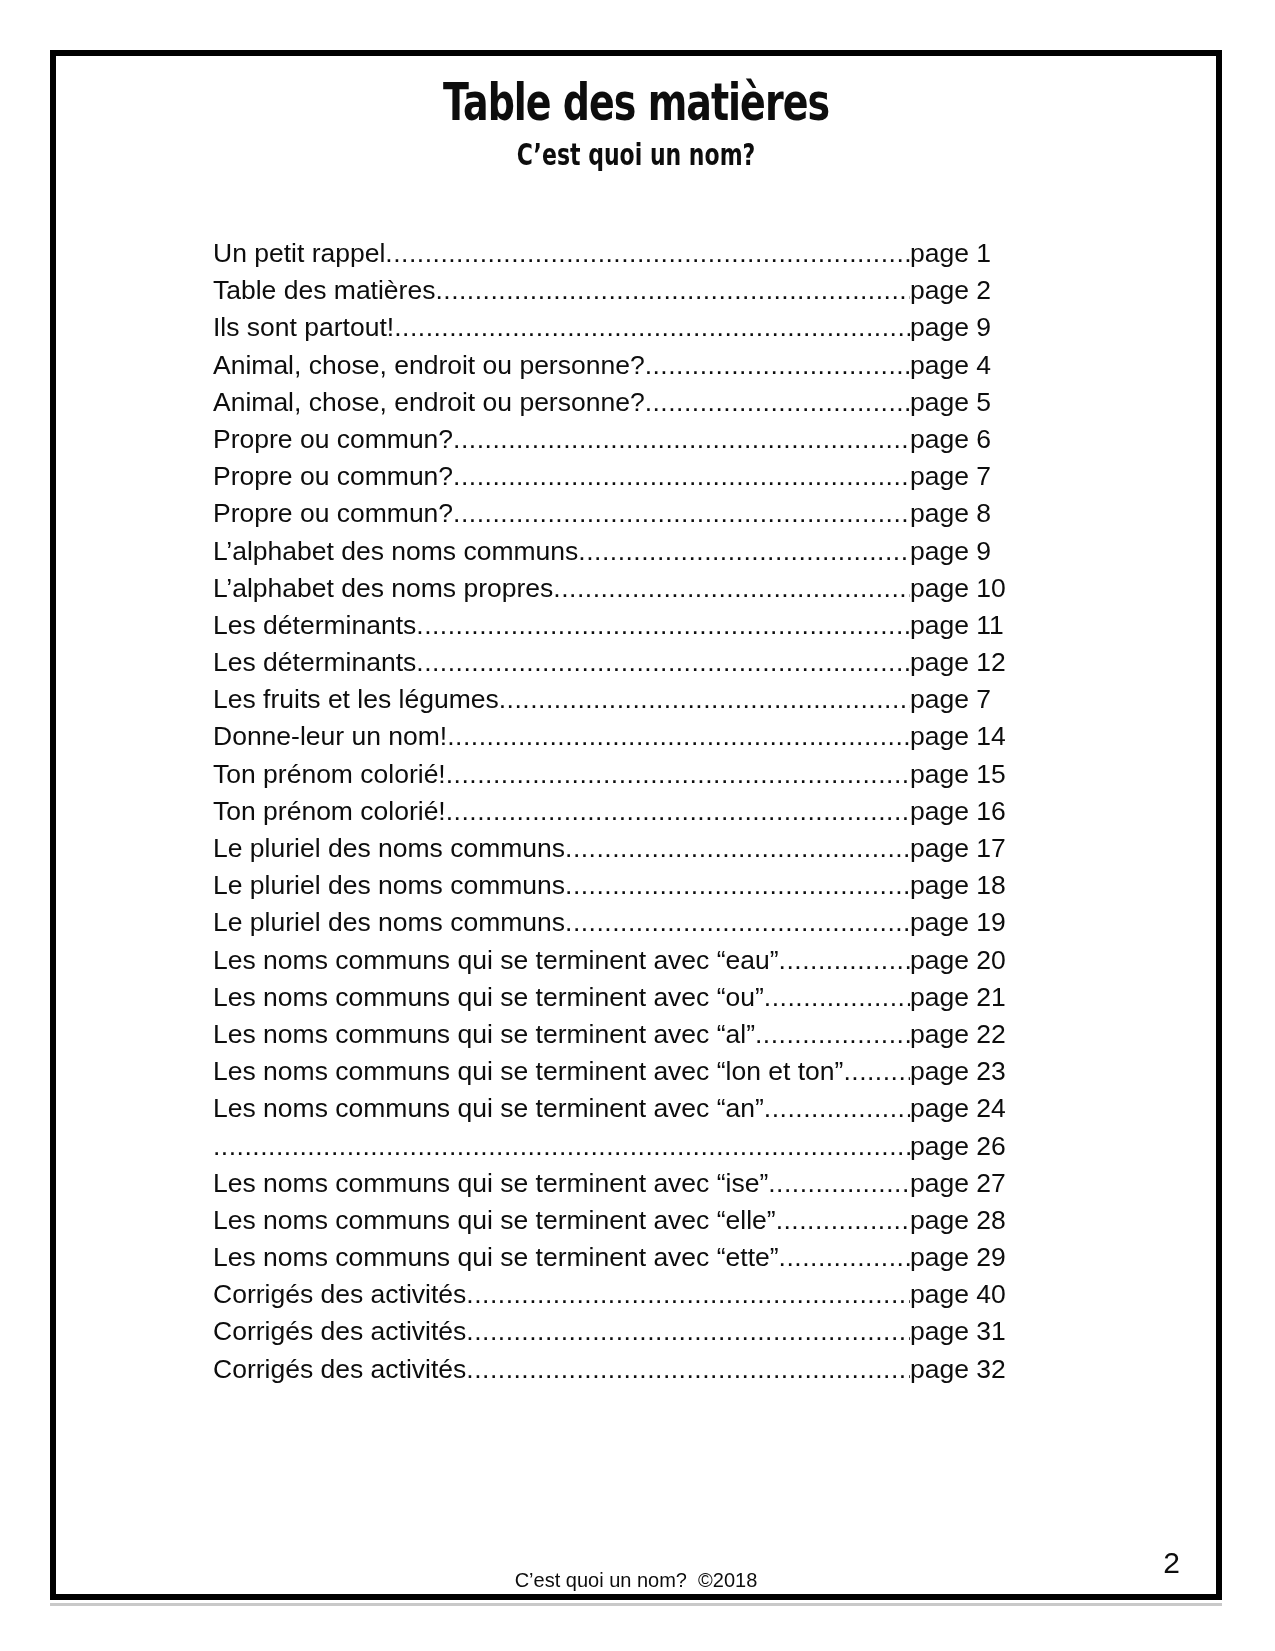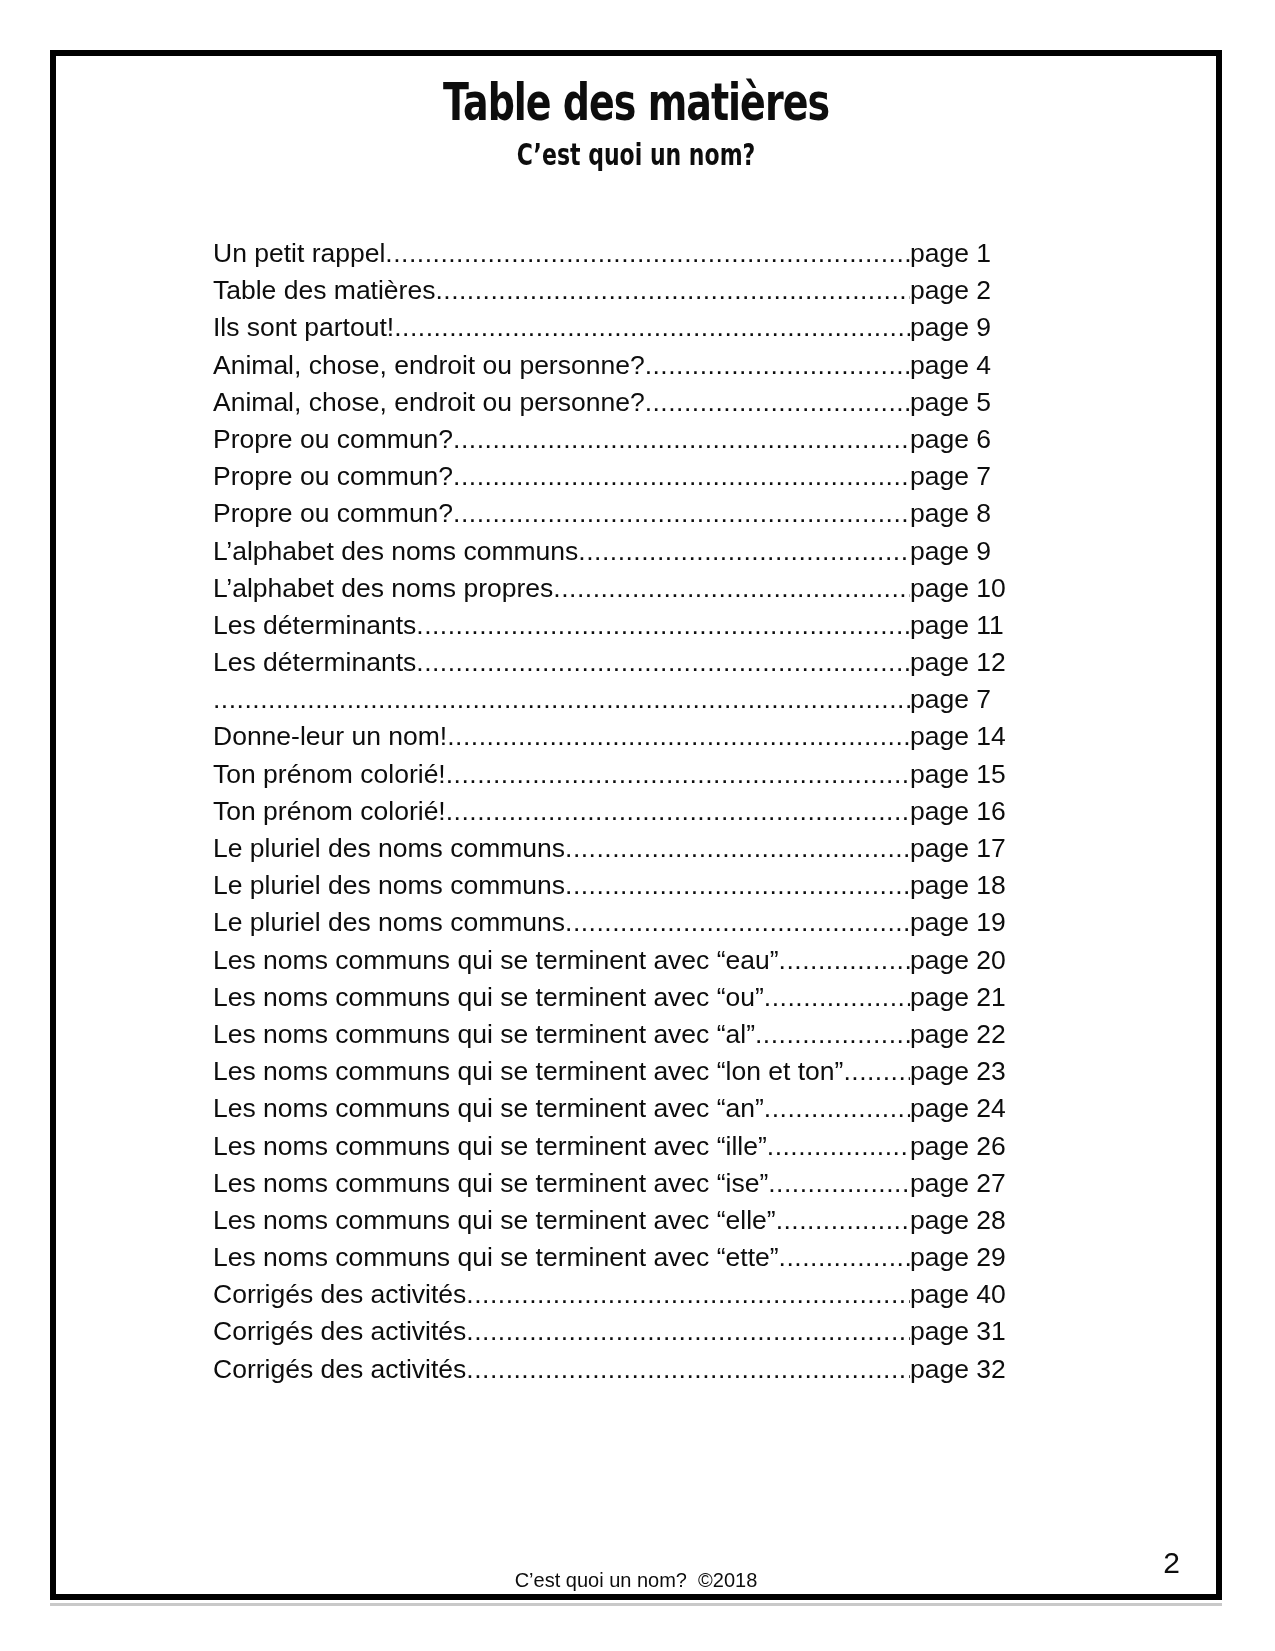--- a/index.html
+++ b/index.html
@@ -167,20 +167,21 @@
     <span class="toc-page">page 11</span>
   </div>
 
   <div class="toc-row">
     <span class="toc-title">Les déterminants</span>
     <span class="toc-leader"></span>
     <span class="toc-page">page 12</span>
   </div>
 
   <div class="toc-row">
+    <span class="toc-title">Les fruits et les légumes</span>
     <span class="toc-leader"></span>
     <span class="toc-page">page 7</span>
   </div>
 
   <div class="toc-row">
     <span class="toc-title">Donne-leur un nom!</span>
     <span class="toc-leader"></span>
     <span class="toc-page">page 14</span>
   </div>
 
@@ -239,21 +240,20 @@
   </div>
 
   <div class="toc-row">
     <span class="toc-title">Les noms communs qui se terminent avec “an”</span>
     <span class="toc-leader"></span>
     <span class="toc-page">page 24</span>
   </div>
 
 
   <div class="toc-row">
-    <span class="toc-title">Les noms communs qui se terminent avec “ille”</span>
     <span class="toc-leader"></span>
     <span class="toc-page">page 26</span>
   </div>
 
   <div class="toc-row">
     <span class="toc-title">Les noms communs qui se terminent avec “ise”</span>
     <span class="toc-leader"></span>
     <span class="toc-page">page 27</span>
   </div>
 

